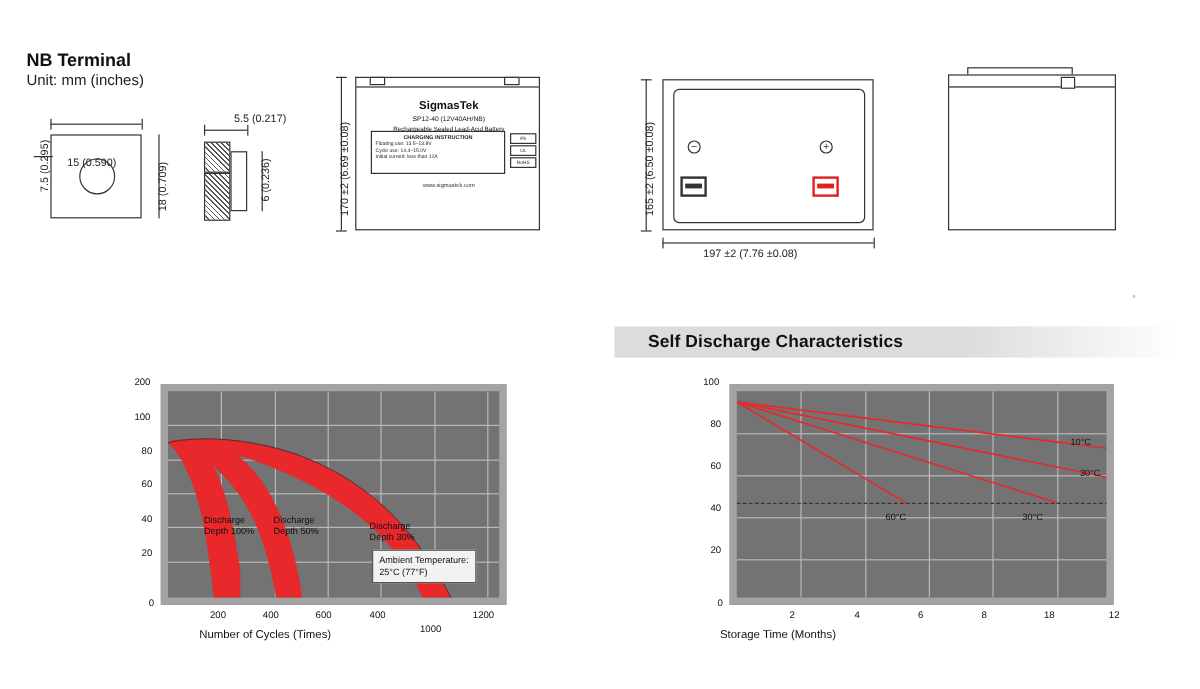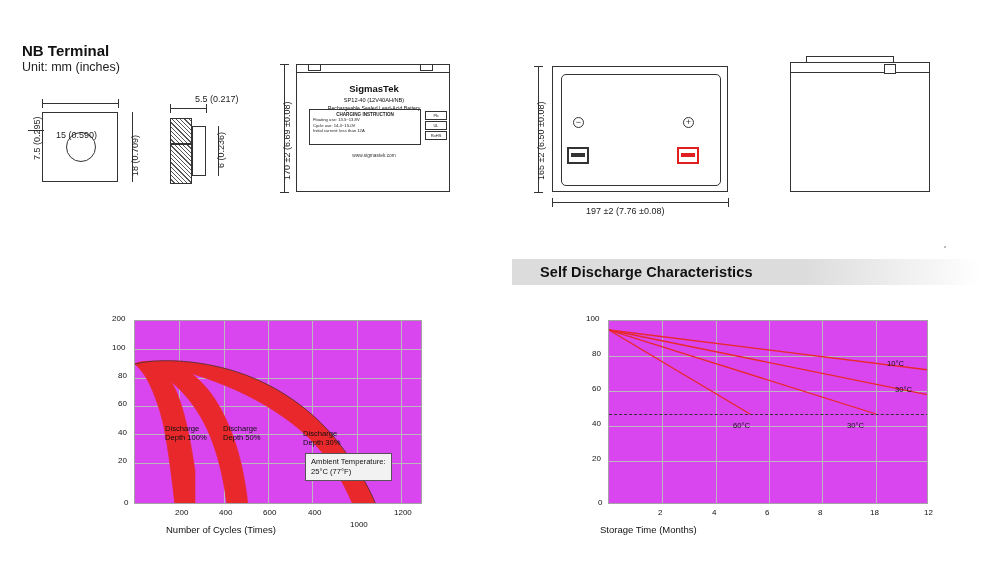--- a/index.html
+++ b/index.html
@@ -24,21 +24,21 @@
   }
   .sec-bar .title {
     font-size: 14.5px;
     font-weight: bold;
     color: #111;
     letter-spacing: .1px;
   }
 
   #bar-dimensions { left: 18px; top: 8px; width: 964px; }
   #bar-cycle      { left: 18px; top: 276px; width: 470px; }
-  #bar-self       { left: 512px; top: 259px; width: 470px; padding-left: 28px; }
+  #bar-self       { left: 512px; top: 272px; width: 470px; padding-left: 28px; }
 
   
   .nb-title {
     position: absolute; left: 22px; top: 42px;
     font-size: 15px; font-weight: bold; color: #111;
   }
   .unit-line {
     position: absolute; left: 22px; top: 60px;
     font-size: 12.5px; color: #222;
   }
@@ -134,22 +134,22 @@
   
   .chart-wrap { position:absolute; }
   .axis-title {
     position:absolute; font-size: 9.5px; color:#111; white-space:nowrap;
   }
   .tick-lbl {
     position:absolute; font-size: 8px; color:#111; white-space:nowrap;
   }
   .plot {
     position:absolute;
-    border: 1px solid #a3a3a3;
-    background: #d946ef;
+    border: 6px solid #a3a3a3;
+    background: #737373;
     overflow: hidden;
   }
   .grid-v, .grid-h { position:absolute; background:#b9b9b9; }
   .grid-v { width:1px; top:0; bottom:0; }
   .grid-h { height:1px; left:0; right:0; }
 
   .annot {
     position:absolute; font-size: 7.6px; color:#111; line-height:1.25; white-space:nowrap;
   }
   .annot-box {

